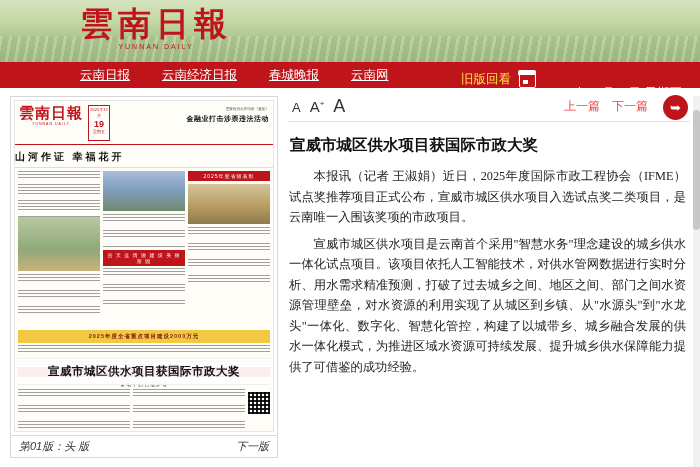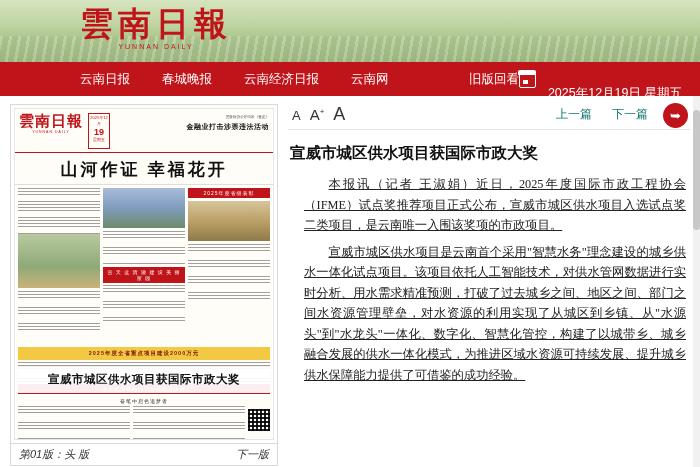--- a/index.html
+++ b/index.html
@@ -62,47 +62,49 @@
       100deg,
       rgba(255,255,255,0.22) 0px,
       rgba(255,255,255,0.22) 3px,
       rgba(140,170,110,0.25) 3px,
       rgba(140,170,110,0.25) 9px);
   }
   .masthead-inner { z-index: 2; }
 
   
   .navbar {
-    height: 34px;
+    height: 26px;
     background: #c0141b;
     display: flex;
     align-items: center;
     position: relative;
     color: #fff;
+    text-decoration: underline;
   }
   .nav-item {
     font-size: 12.5px;
     color: #ffffff;
     padding: 0 16px;
     line-height: 34px;
     white-space: nowrap;
     cursor: pointer;
   }
   .nav-item:first-child { padding-left: 80px; }
   .nav-right {
     position: absolute;
     right: 0; top: 0;
     height: 34px;
     display: flex;
     align-items: center;
     padding-right: 18px;
   }
   .nav-oldver {
     font-size: 12.5px;
-    color: #ffffff;
+    color: #fde047;
+    margin-right: 8px;
     cursor: pointer;
   }
   .cal-icon {
     width: 17px; height: 17px;
     border: 1.5px solid #fff;
     border-radius: 2px;
     position: relative;
     margin-right: 12px;
     cursor: pointer;
   }
@@ -187,23 +189,22 @@
   }
   .pp-datebox b { font-size: 9px; line-height: 10px; display:block; }
   .pp-headright {
     margin-left: auto;
     text-align: right;
     padding-top: 2px;
   }
   .pp-hr-small { font-size: 3.6px; color: #444; line-height: 5px; }
   .pp-hr-title { font-size: 7px; color: #111; font-weight: bold; letter-spacing:0.5px; margin-top:2px;}
   .pp-bigtitle {
-    text-align: center;
-    font-family: "Liberation Serif", serif;
-    font-size: 17px;
+    font-family: "Liberation Serif", serif;
+    font-size: 10px;
     font-weight: bold;
     color: #111;
     letter-spacing: 3px;
     padding: 5px 0 3px 0;
     border-bottom: 1px solid #ddd;
   }
   .pp-cols {
     display: flex;
     padding: 3px;
     gap: 3px;
@@ -305,23 +306,23 @@
   }
   .font-sizes { display: flex; align-items: baseline; gap: 9px; padding-left: 4px; }
   .fs { color: #333; cursor: pointer; }
   .fs.small { font-size: 13px; }
   .fs.mid { font-size: 15px; }
   .fs.mid sup { font-size: 8px; }
   .fs.large { font-size: 18px; }
   .page-links {
     margin-left: auto;
     display: flex;
-    gap: 20px;
+    gap: 12px;
     font-size: 12px;
-    color: #0f766e;
+    color: #ef4444;
     padding-right: 42px;
   }
   .page-links span { cursor: pointer; }
   .round-btn {
     position: absolute;
     right: 2px; top: -1px;
     width: 25px; height: 25px;
     border-radius: 50%;
     background: #c0141b;
     color: #fff;
@@ -341,21 +342,21 @@
   }
   .article-body {
     font-family: "Liberation Serif", serif;
     font-size: 12.3px;
     line-height: 20.5px;
     color: #222;
     text-align: justify;
     overflow: hidden;
     padding-right: 4px;
   }
-  .article-body p { margin: 0 0 6px 16px; text-indent: 2em; text-decoration: underline; }
+  .article-body p { margin: 0 0 6px 1px; text-indent: 2em; }
 
   
   .scroll-track {
     position: absolute;
     right: 0; top: 96px;
     width: 7px; height: 371px;
     background: #f1f1f1;
   }
   .scroll-thumb {
     position: absolute;
@@ -373,22 +374,22 @@
   <div class="masthead">
     <div class="masthead-photo"></div>
     <div class="masthead-inner">
       <div class="logo-text">雲南日報</div>
       <div class="logo-sub">YUNNAN DAILY</div>
     </div>
   </div>
 
   <div class="navbar">
     <div class="nav-item">云南日报</div>
+    <div class="nav-item">云南经济日报</div>
     <div class="nav-item">春城晚报</div>
-    <div class="nav-item">云南经济日报</div>
     <div class="nav-item">云南网</div>
     <div class="nav-right">
       <div class="nav-oldver">旧版回看</div>
       <div class="cal-icon"></div>
       <div class="nav-date">2025年12月19日 星期五</div>
     </div>
   </div>
 
   <div class="content">
 

